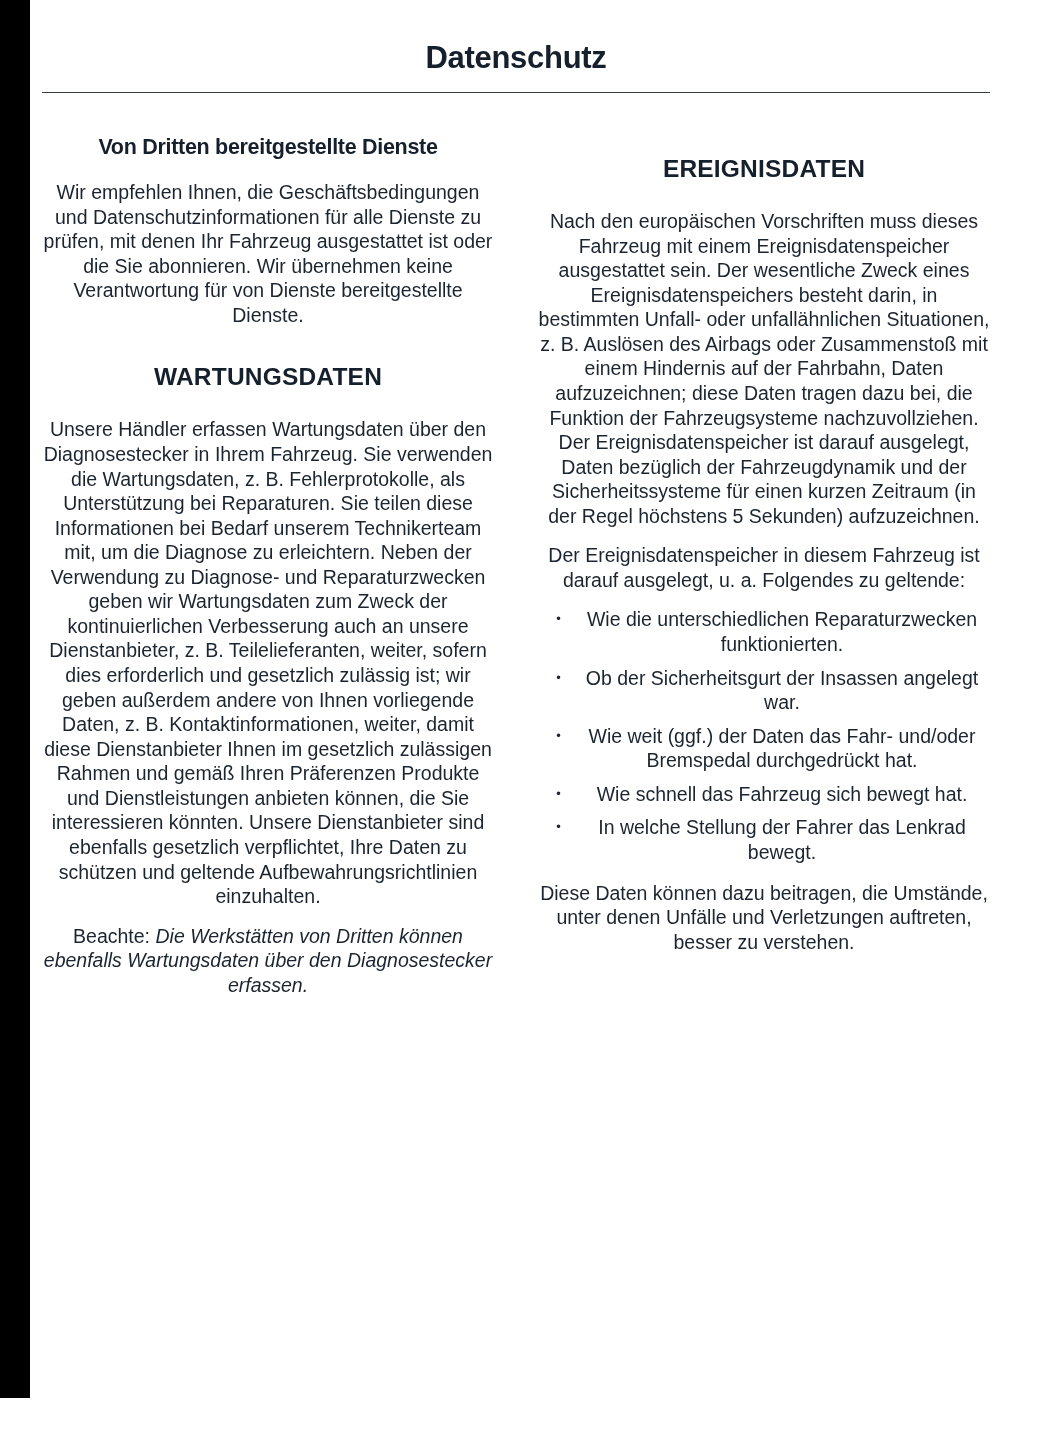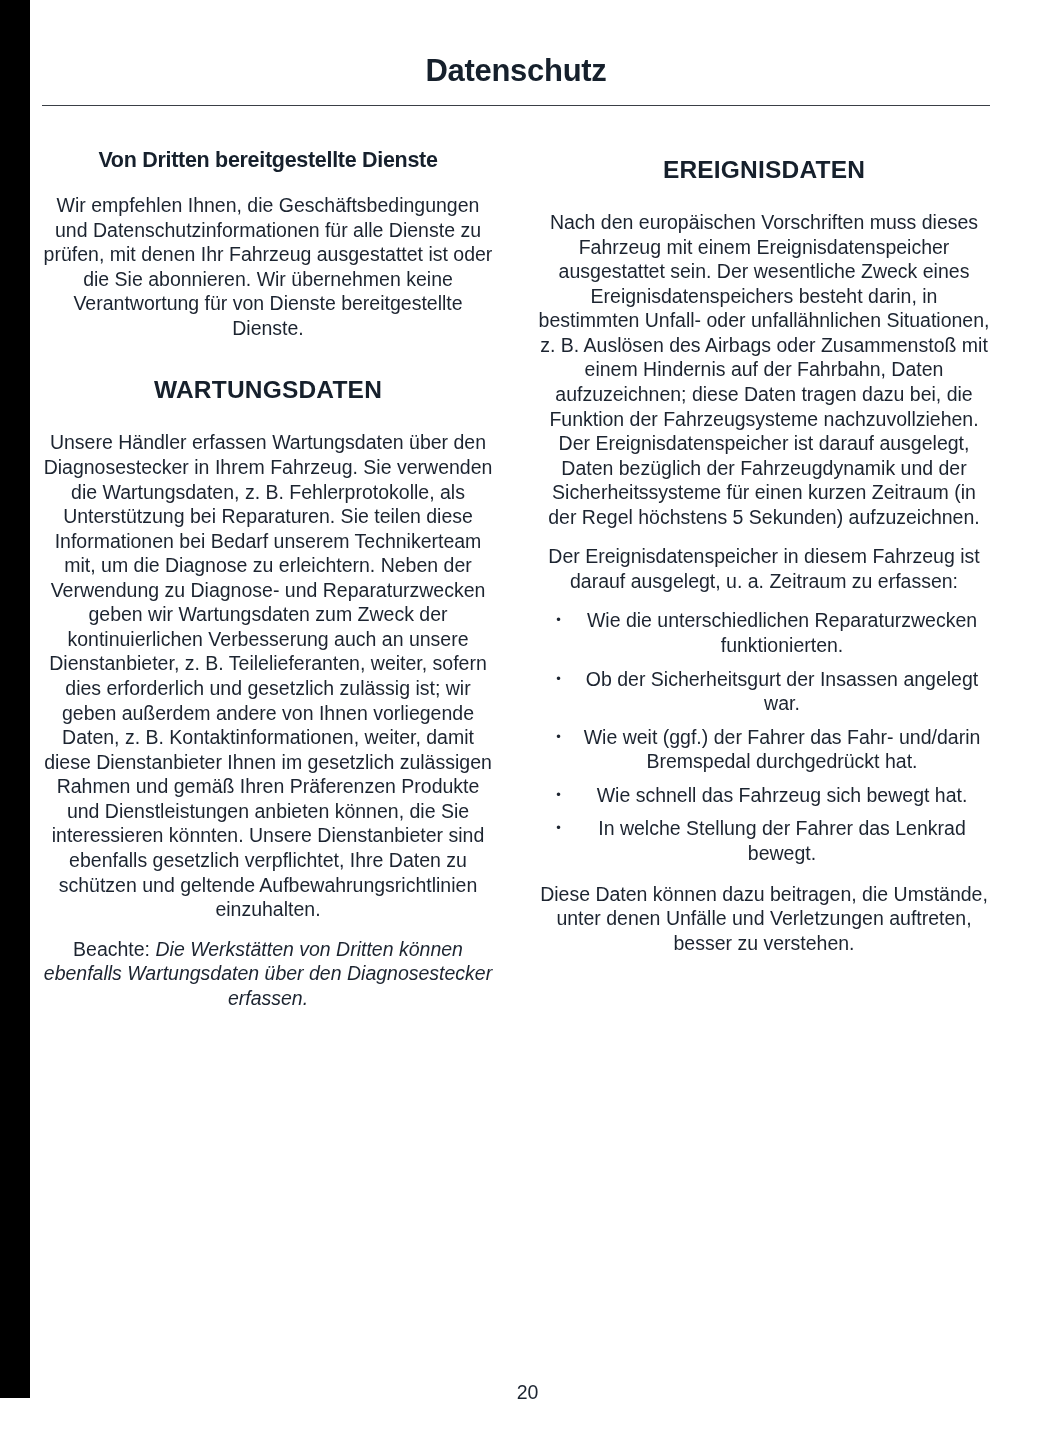--- a/index.html
+++ b/index.html
@@ -20,21 +20,21 @@
   .edge-bar {
     position: absolute;
     left: 0;
     top: 0;
     width: 30px;
     height: 1398px;
     background: #000000;
   }
   .content {
     position: relative;
-    padding: 53px 65px 0 42px;
+    padding: 40px 65px 0 42px;
   }
   .doc-header h1 {
     margin: 0;
     text-align: center;
     font-size: 31px;
     font-weight: bold;
     letter-spacing: -0.3px;
     color: #16202c;
   }
   .rule {
@@ -65,21 +65,21 @@
     color: #16202c;
   }
   .col h2 {
     font-size: 24.5px;
     font-weight: bold;
     letter-spacing: 0.2px;
     margin: 36px 0 26px 0;
     color: #16202c;
   }
   .col h2:first-child {
-    margin-top: 8px;
+    margin-top: 20px;
   }
   .note {
     margin-top: 18px;
   }
   .note strong {
     font-weight: normal;
     font-style: normal;
     margin-top: 40px;
   }
   .note em {
@@ -138,49 +138,46 @@
 
         <h2>WARTUNGSDATEN</h2>
         <p>Unsere Händler erfassen Wartungsdaten über den Diagnosestecker in Ihrem Fahrzeug. Sie verwenden die Wartungsdaten, z. B. Fehlerprotokolle, als Unterstützung bei Reparaturen. Sie teilen diese Informationen bei Bedarf unserem Technikerteam mit, um die Diagnose zu erleichtern. Neben der Verwendung zu Diagnose- und Reparaturzwecken geben wir Wartungsdaten zum Zweck der kontinuierlichen Verbesserung auch an unsere Dienstanbieter, z. B. Teilelieferanten, weiter, sofern dies erforderlich und gesetzlich zulässig ist; wir geben außerdem andere von Ihnen vorliegende Daten, z. B. Kontaktinformationen, weiter, damit diese Dienstanbieter Ihnen im gesetzlich zulässigen Rahmen und gemäß Ihren Präferenzen Produkte und Dienstleistungen anbieten können, die Sie interessieren könnten. Unsere Dienstanbieter sind ebenfalls gesetzlich verpflichtet, Ihre Daten zu schützen und geltende Aufbewahrungsrichtlinien einzuhalten.</p>
 
         <p class="note"><strong>Beachte:</strong> <em>Die Werkstätten von Dritten können ebenfalls Wartungsdaten über den Diagnosestecker erfassen.</em></p>
       </section>
 
       <section class="col">
         <h2>EREIGNISDATEN</h2>
         <p>Nach den europäischen Vorschriften muss dieses Fahrzeug mit einem Ereignisdatenspeicher ausgestattet sein. Der wesentliche Zweck eines Ereignisdatenspeichers besteht darin, in bestimmten Unfall- oder unfallähnlichen Situationen, z. B. Auslösen des Airbags oder Zusammenstoß mit einem Hindernis auf der Fahrbahn, Daten aufzuzeichnen; diese Daten tragen dazu bei, die Funktion der Fahrzeugsysteme nachzuvollziehen. Der Ereignisdatenspeicher ist darauf ausgelegt, Daten bezüglich der Fahrzeugdynamik und der Sicherheitssysteme für einen kurzen Zeitraum (in der Regel höchstens 5 Sekunden) aufzuzeichnen.</p>
-        <p>Der Ereignisdatenspeicher in diesem Fahrzeug ist darauf ausgelegt, u. a. Zeitraum zu erfassen:</p>
+        <p>Der Ereignisdatenspeicher in diesem Fahrzeug ist darauf ausgelegt, u. a. Folgendes zu geltende:</p>
 
         <ul class="bullet-list">
           <li>
             <span class="bullet">•</span>
             <span class="bullet-text">Wie die unterschiedlichen Reparaturzwecken funktionierten.</span>
           </li>
           <li>
             <span class="bullet">•</span>
             <span class="bullet-text">Ob der Sicherheitsgurt der Insassen angelegt war.</span>
           </li>
           <li>
             <span class="bullet">•</span>
-            <span class="bullet-text">Wie weit (ggf.) der Fahrer das Fahr- und/darin Bremspedal durchgedrückt hat.</span>
+            <span class="bullet-text">Wie weit (ggf.) der Daten das Fahr- und/oder Bremspedal durchgedrückt hat.</span>
           </li>
           <li>
             <span class="bullet">•</span>
             <span class="bullet-text">Wie schnell das Fahrzeug sich bewegt hat.</span>
           </li>
           <li>
             <span class="bullet">•</span>
             <span class="bullet-text">In welche Stellung der Fahrer das Lenkrad bewegt.</span>
           </li>
         </ul>
 
         <p>Diese Daten können dazu beitragen, die Umstände, unter denen Unfälle und Verletzungen auftreten, besser zu verstehen.</p>
       </section>
 
     </main>
 
   </div>
 
-  <footer class="page-footer">
-    <span>20</span>
-  </footer>
 
 </div>
 
 </body></html>

